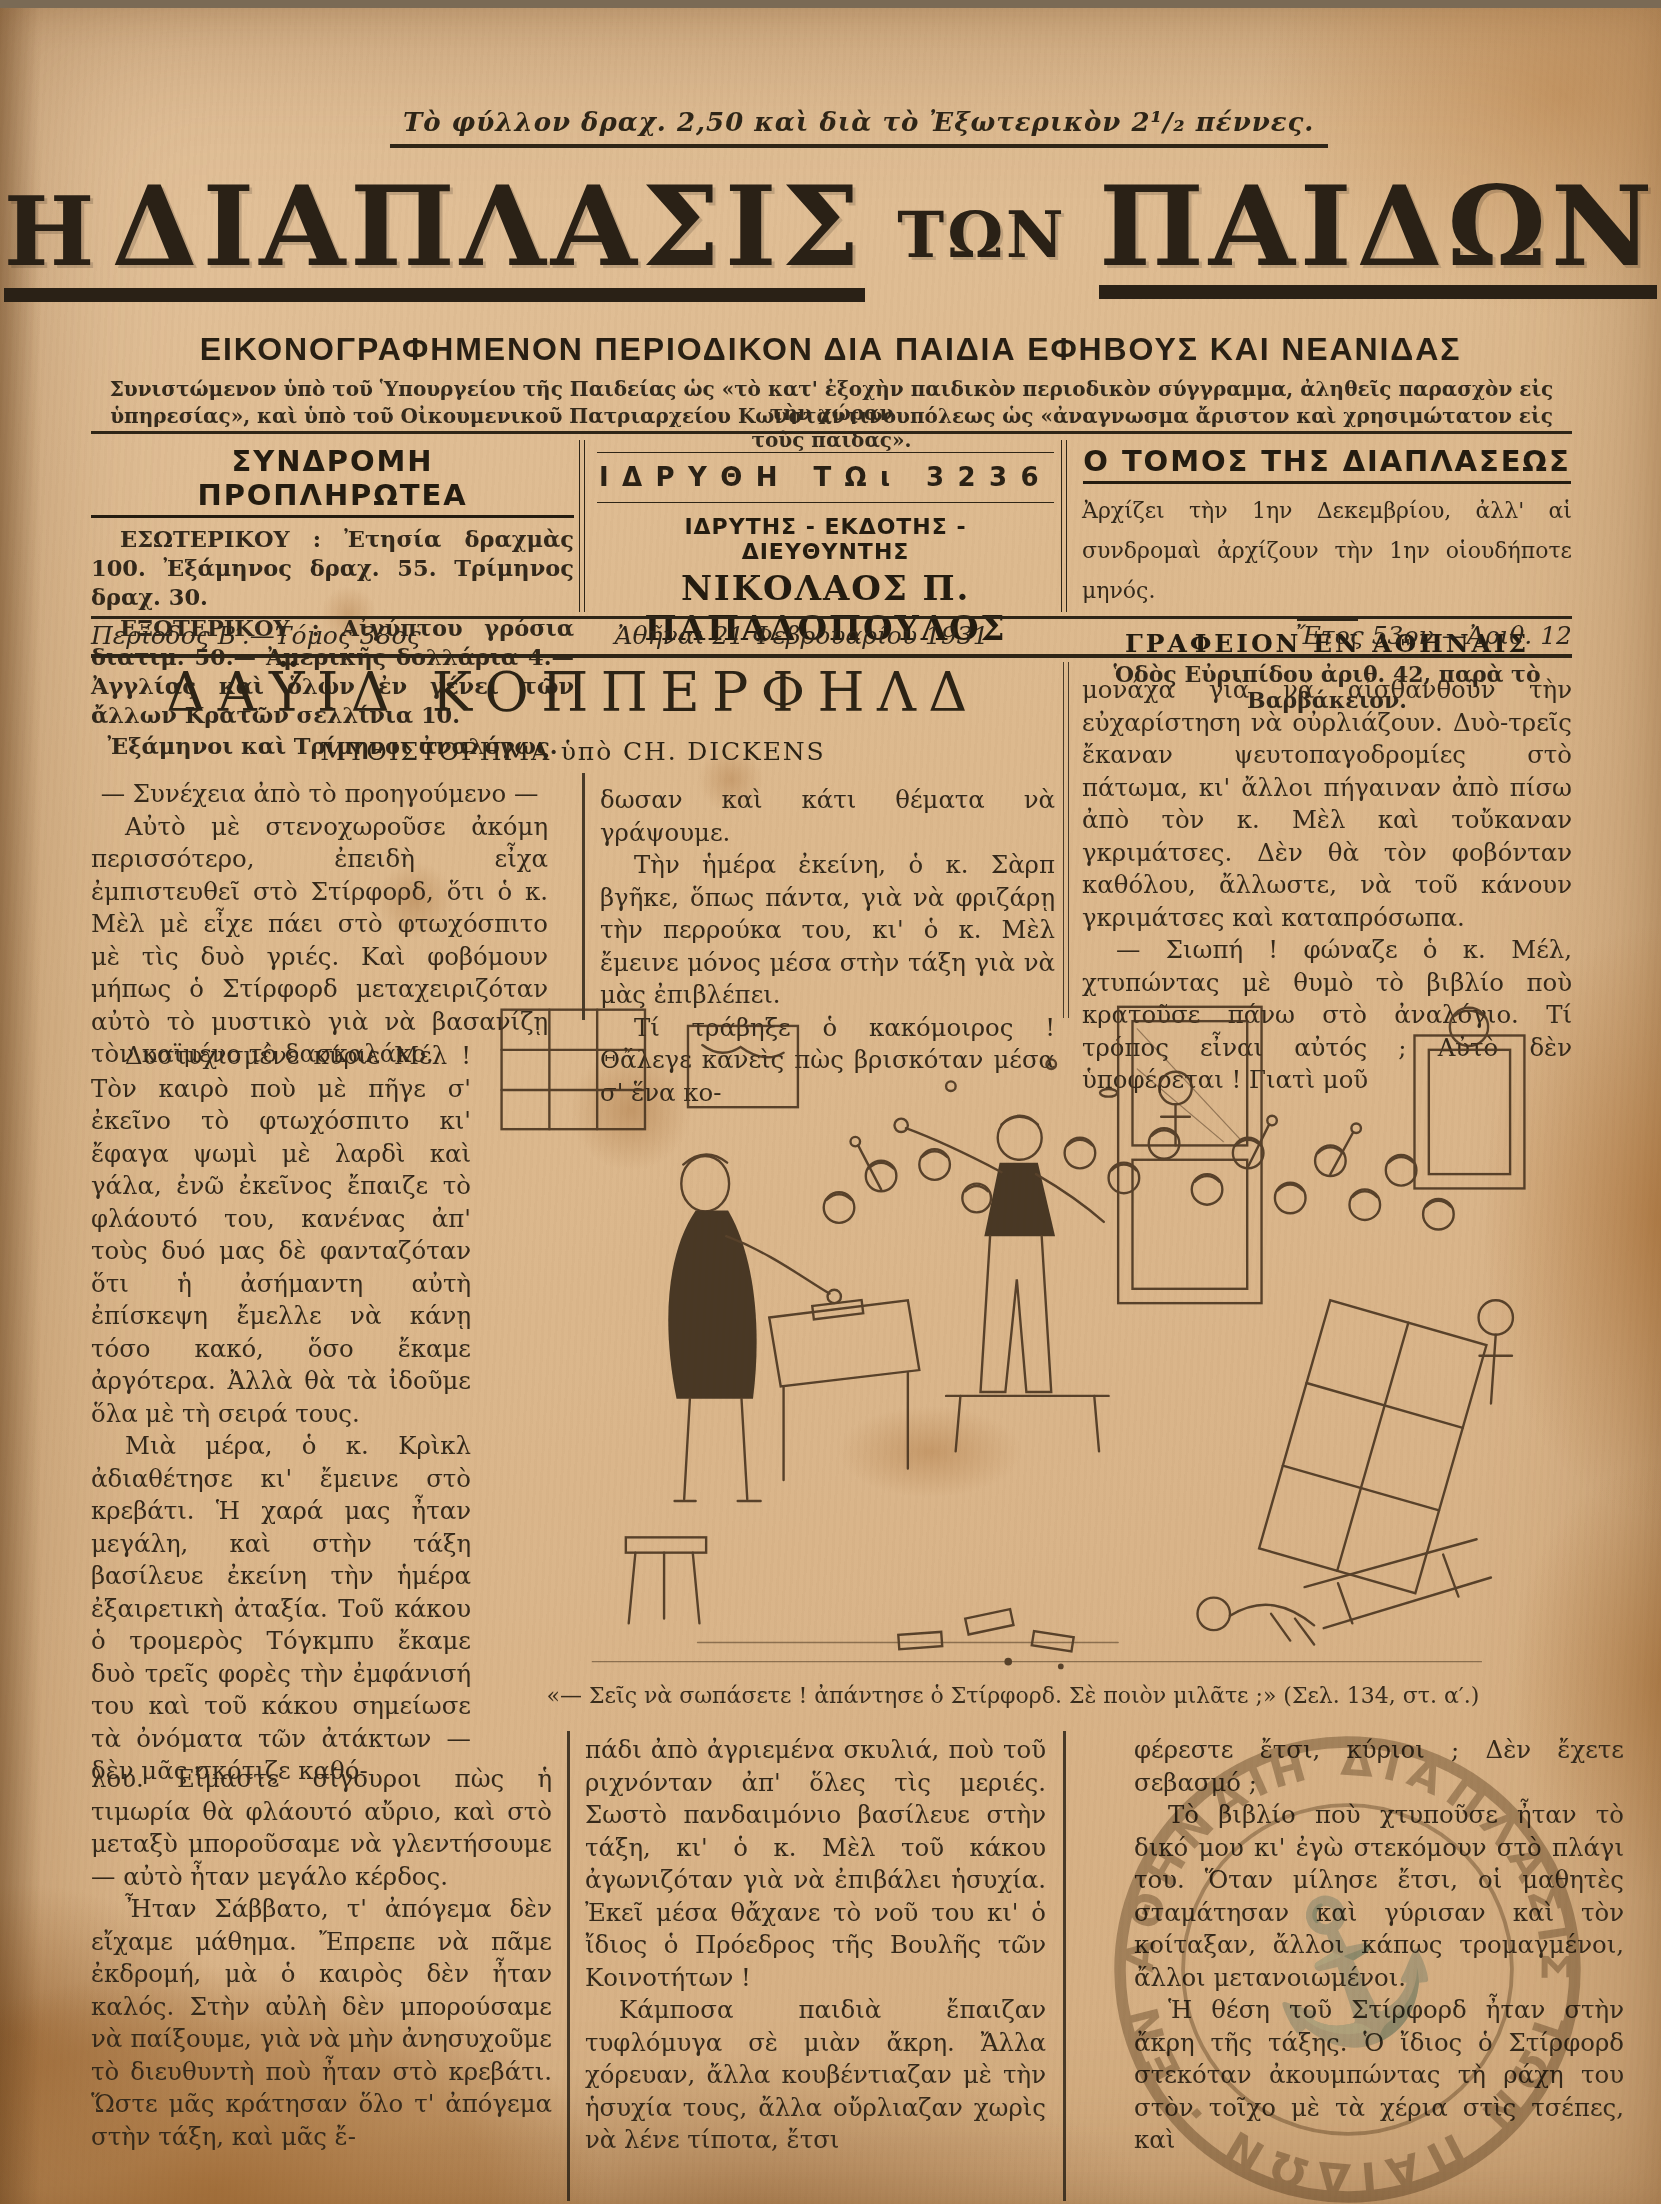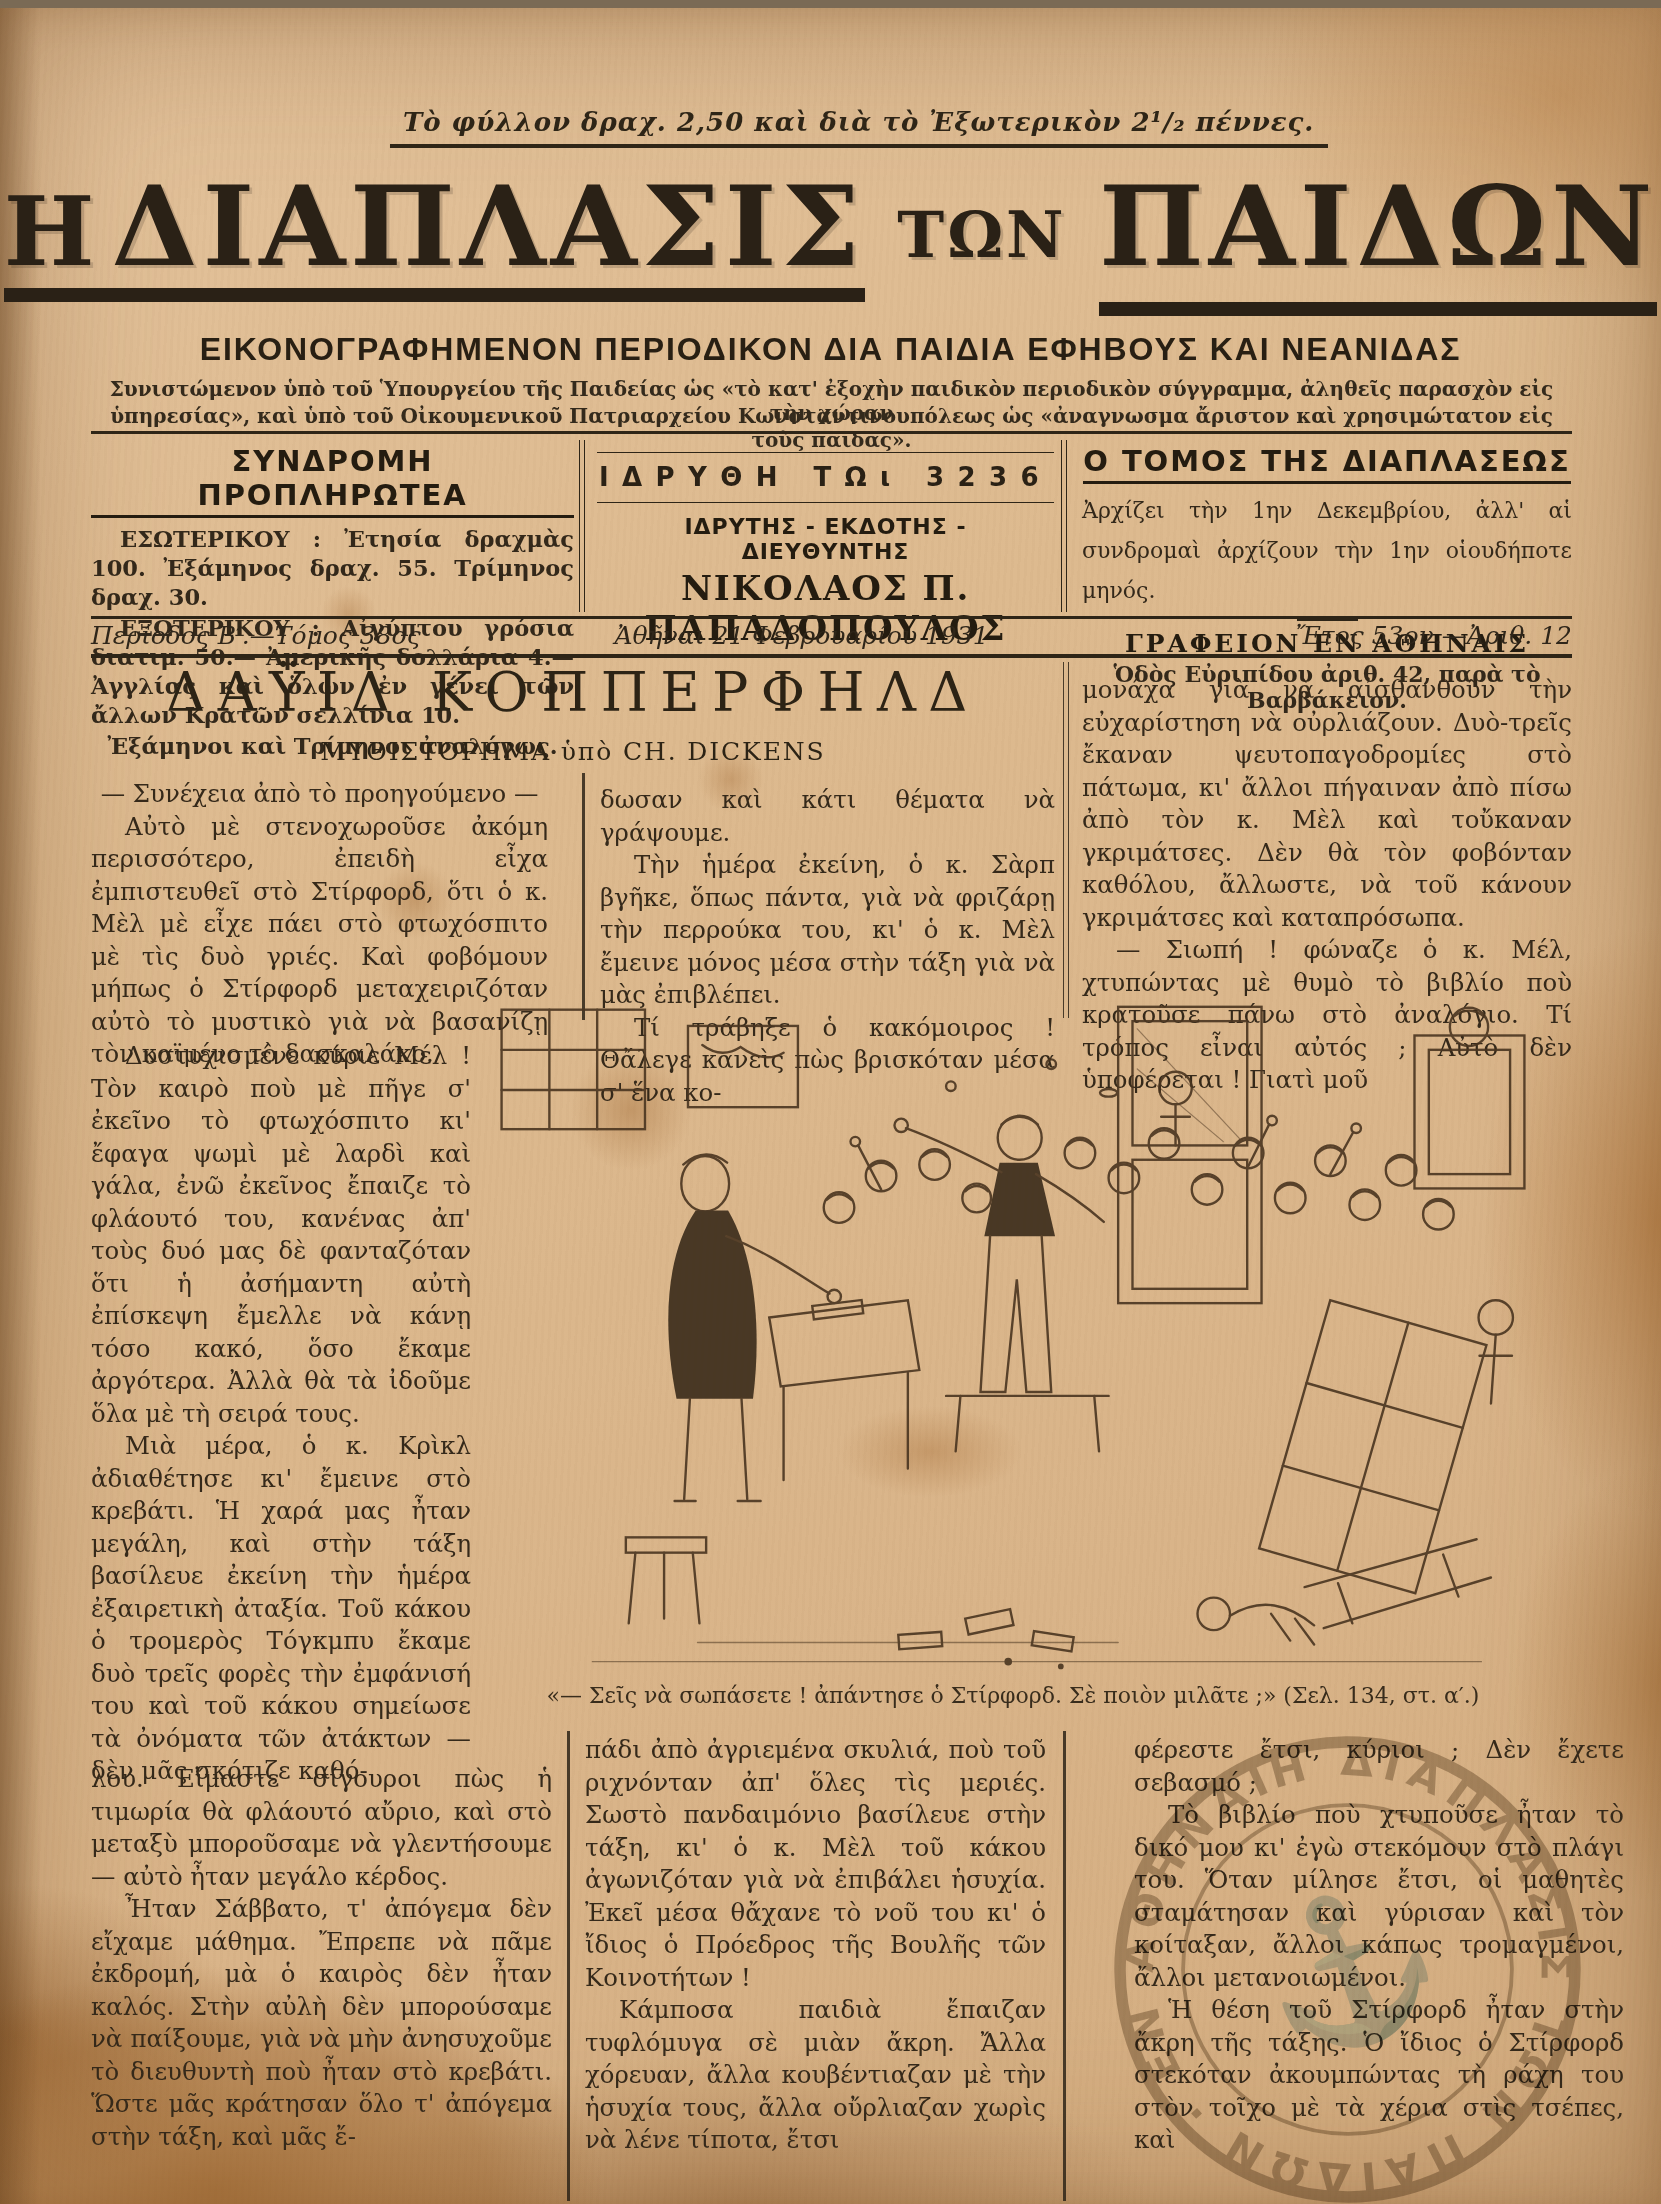--- a/index.html
+++ b/index.html
@@ -29,21 +29,21 @@
     font-style:italic;font-weight:bold;font-size:26px;letter-spacing:1px;
     border-bottom:4.8px solid #2e2517;padding:0 13.4px 6.7px;white-space:nowrap;color:#2e2517;}
   .masthead{position:absolute;top:163px;left:0;width:100%;display:flex;align-items:baseline;
     justify-content:center;gap:32.5px;color:#2a2116;
     font-family:"DejaVu Serif",serif;font-weight:bold;
     text-shadow:2.9px 2.9px 0 rgba(42,33,22,.18);}
   .mast-group1{display:inline-flex;align-items:baseline;gap:17px;border-bottom:14.3px solid #2a2116;padding-bottom:5.7px;}
   .mast-eta{font-size:96px;line-height:1;}
   .mast-w1{font-size:111px;line-height:1;letter-spacing:4.8px;}
   .mast-w2{font-size:63px;line-height:1;letter-spacing:2.9px;transform:translateY(-7.6px);}
-  .mast-w3{font-size:111px;line-height:1;letter-spacing:4.8px;border-bottom:14.3px solid #2a2116;padding-bottom:20px;}
+  .mast-w3{font-size:111px;line-height:1;letter-spacing:4.8px;border-bottom:14.3px solid #2a2116;padding-bottom:3px;}
   .subtitle{position:absolute;top:323px;left:0;width:100%;text-align:center;
     font-family:Liberation Sans, sans-serif;font-weight:bold;font-size:32px;letter-spacing:1.9px;color:#281f13;}
   .rec{position:absolute;left:91px;right:89px;text-align:center;font-weight:bold;font-size:20px;color:#342a1c;}
   .rec1{top:369px;} .rec2{top:396px;}
   .rule-top{position:absolute;top:423px;left:91px;right:89px;height:2.9px;background:#2e2517;}
 
   
   .infobox{position:absolute;top:434px;height:168px;}
   .box-sub{left:91px;width:483px;}
   .box-pub{left:597px;width:457px;text-align:center;}

